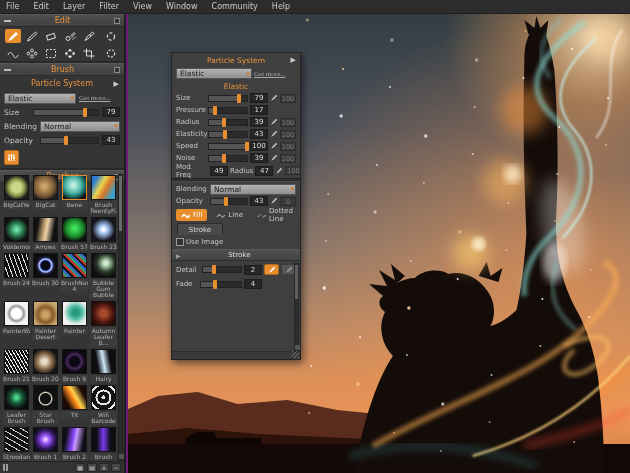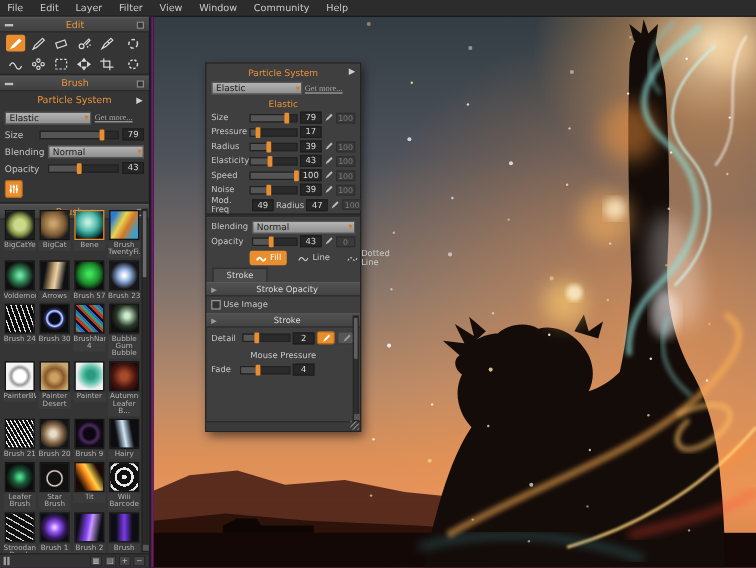--- a/index.html
+++ b/index.html
@@ -85,21 +85,21 @@
   .cr-ps{position:relative;justify-content:center;height:14px;}
   .cr-ps .stitle{color:#e9923a;font-size:7.5px;}
   .cr-ps .arrow{position:absolute;right:4px;color:#cfcfcf;font-size:7px;}
   .divider{height:4px;background:#2e2e2e;border-top:1px solid #232323;border-bottom:1px solid #4a4a4a;margin:1px 0;}
   .hdr-bar{height:12px;background:linear-gradient(#515151,#434343);border-top:1px solid #5a5a5a;
     border-bottom:1px solid #2c2c2c;display:flex;align-items:center;padding:0 4px;}
   .hdr-bar .tri{color:#9a9a9a;font-size:6px;margin-right:2px;}
   .hdr-bar .htitle{flex:1;text-align:center;color:#dcdcdc;font-size:7px;}
   .modes-row{display:flex;align-items:center;height:16px;padding:0 4px;gap:4px;}
   .mode-btn{display:flex;align-items:center;gap:3px;color:#c9c9c9;font-size:7px;padding:2px 5px;border-radius:2px;}
-  .mode-btn.selected{background:#e98e2e;color:#fff;margin-left:32px;}
+  .mode-btn.selected{background:#e98e2e;color:#fff;}
   .mode-ic{display:flex;}
   .stroke-tab{width:46px;height:12px;margin-left:5px;background:#4a4a4a;border:1px solid #2c2c2c;
     border-bottom:none;color:#d8d8d8;font-size:7px;display:flex;align-items:center;justify-content:center;}
   .chk{width:8px;height:8px;border:1px solid #9a9a9a;background:#333;flex:none;}
   .chk-label{color:#c6c6c6;font-size:7px;}
   .pen-btn{width:15px;height:11px;border-radius:2px;display:flex;align-items:center;justify-content:center;flex:none;}
   .pen-btn.on{background:#e98e2e;border:1px solid #b06a1e;}
   .pen-btn.off{background:#565656;border:1px solid #3a3a3a;}
   .cr-center{justify-content:center;}
   .cr-center .ctext{color:#c9c9c9;font-size:7px;}
@@ -734,24 +734,20 @@
           <svg width="9" height="7" viewBox="0 0 9 7">
               <path d="M1 5 Q3 1 5 4 T8.5 3" fill="none" stroke="currentColor" stroke-width="1" stroke-dasharray="1.5 1.5"></path>
             </svg>
           </span>
         <span>Dotted Line</span>
       </span>
     </div>
 
     <div class="stroke-tab">Stroke</div>
 
-    <div class="hdr-bar">
-      <span class="tri">▶</span>
-      <span class="htitle">Stroke Opacity</span>
-    </div>
     <div class="cr-row h14">
       <span class="chk"></span>
       <span class="chk-label">Use Image</span>
     </div>
     <div class="hdr-bar">
       <span class="tri">▶</span>
       <span class="htitle">Stroke</span>
     </div>
 
     <div class="cr-row" style="height:17px">
@@ -766,23 +762,20 @@
             <path d="M1.5 8.5 L3 5.5 L7.5 1 L9 2.5 L4.5 7 Z" fill="#fff"></path>
           </svg>
         </span>
       <span class="pen-btn off">
         <svg width="8" height="8" viewBox="0 0 10 10">
             <path d="M1.5 8.5 L3 5.5 L7.5 1 L9 2.5 L4.5 7 Z" fill="#9a9a9a"></path>
           </svg>
         </span>
     </div>
 
-    <div class="cr-row cr-center">
-      <span class="ctext">Mouse Pressure</span>
-    </div>
     <div class="cr-row" style="padding-right:38px;">
       <span class="cr-label" style="width:22px">Fade</span>
       <div class="track">
           <div class="fill" style="width: 35%;"></div>
           <div class="handle" style="left: calc(35% - 2px);"></div>
         </div>
       <span class="valbox">4</span>
     </div>
 
     <div id="cr-bottom"></div>

